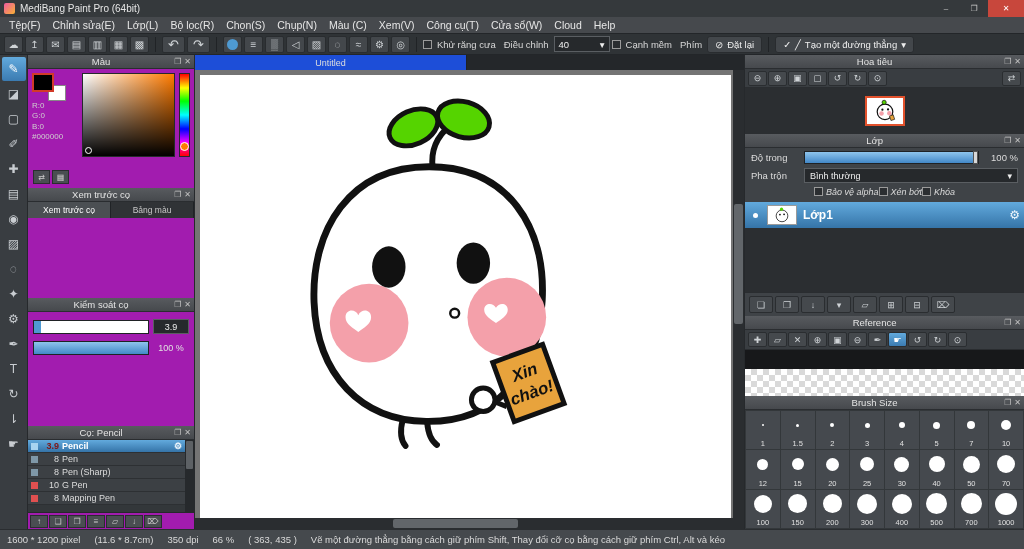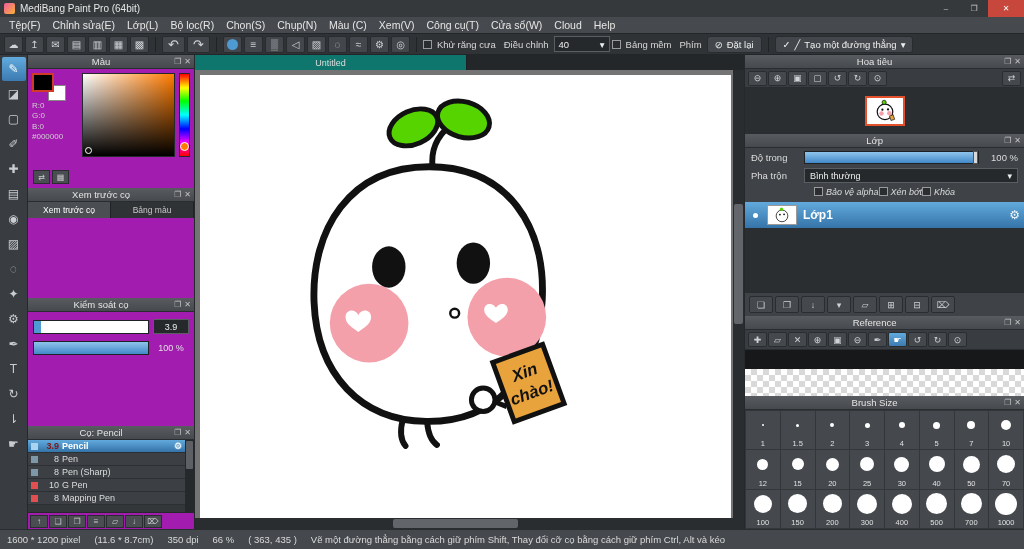--- a/index.html
+++ b/index.html
@@ -81,21 +81,21 @@
   .bl-row.selected .bl-size{color:#7e1616;}
   .bl-gear{margin-left:auto;font-size:9px;color:#eef6fc;}
   .bl-scroll{width:9px;background:#26292c;flex:0 0 auto;}
   .bl-thumb{margin:1px;height:28px;background:#5d6165;border-radius:1px;}
   .lp-icons{height:17px;border-top:1px solid #26292c;display:flex;align-items:center;gap:1px;padding:0 2px;flex:0 0 auto;}
   .lp-ib{width:18px;height:13px;background:#4a4e52;border:1px solid #2a2d30;font-size:8px;display:flex;align-items:center;justify-content:center;color:#ccc;}
 
   
   .canvasarea{flex:1;display:flex;flex-direction:column;min-width:0;background:#747474;}
   .tabbar{height:15px;background:#24272a;display:flex;flex:0 0 auto;}
-  .tab{width:272px;background:#0f766e;border-right:1px solid #1e2124;display:flex;align-items:center;justify-content:center;font-size:9px;color:#dedede;}
+  .tab{width:272px;background:#1d4ed8;border-right:1px solid #1e2124;display:flex;align-items:center;justify-content:center;font-size:9px;color:#dedede;}
   .viewport{flex:1;position:relative;min-height:0;}
   .whitecanvas{position:absolute;left:5px;top:5px;right:13px;bottom:0;background:#fff;overflow:hidden;}
   .vscroll{position:absolute;right:0;top:0;bottom:0;width:11px;background:#2a2d30;}
   .vthumb{position:absolute;left:1px;right:1px;top:30%;height:120px;background:#62666a;border-radius:2px;}
   .hscroll{height:11px;background:#2a2d30;position:relative;flex:0 0 auto;}
   .hthumb{position:absolute;top:1px;bottom:1px;left:36%;width:125px;background:#62666a;border-radius:2px;}
   .charsvg{position:absolute;inset:0;width:100%;height:100%;}
 
   
   .rightpanels{width:280px;background:#3f4347;border-left:1px solid #26292c;display:flex;flex-direction:column;flex:0 0 auto;}
@@ -197,21 +197,21 @@
     <div class="tbtn">◎</div>
     <div class="tsep"></div>
     <span class="tcheck"></span>
     <span class="tlabel">Khử răng cưa</span>
     <span class="tlabel">Điều chỉnh</span>
     <div class="tselect">
       <span>40</span>
       <span>▾</span>
     </div>
     <span class="tcheck"></span>
-    <span class="tlabel">Bảng mềm</span>
+    <span class="tlabel">Cạnh mềm</span>
     <span class="tlabel">Phím</span>
     <div class="tbutton">
       <span>⊘</span>
       <span>Đặt lại</span>
     </div>
     <div class="tsep"></div>
     <div class="tbutton">
       <span>✓</span>
       <span>╱</span>
       <span>Tạo một đường thẳng</span>

